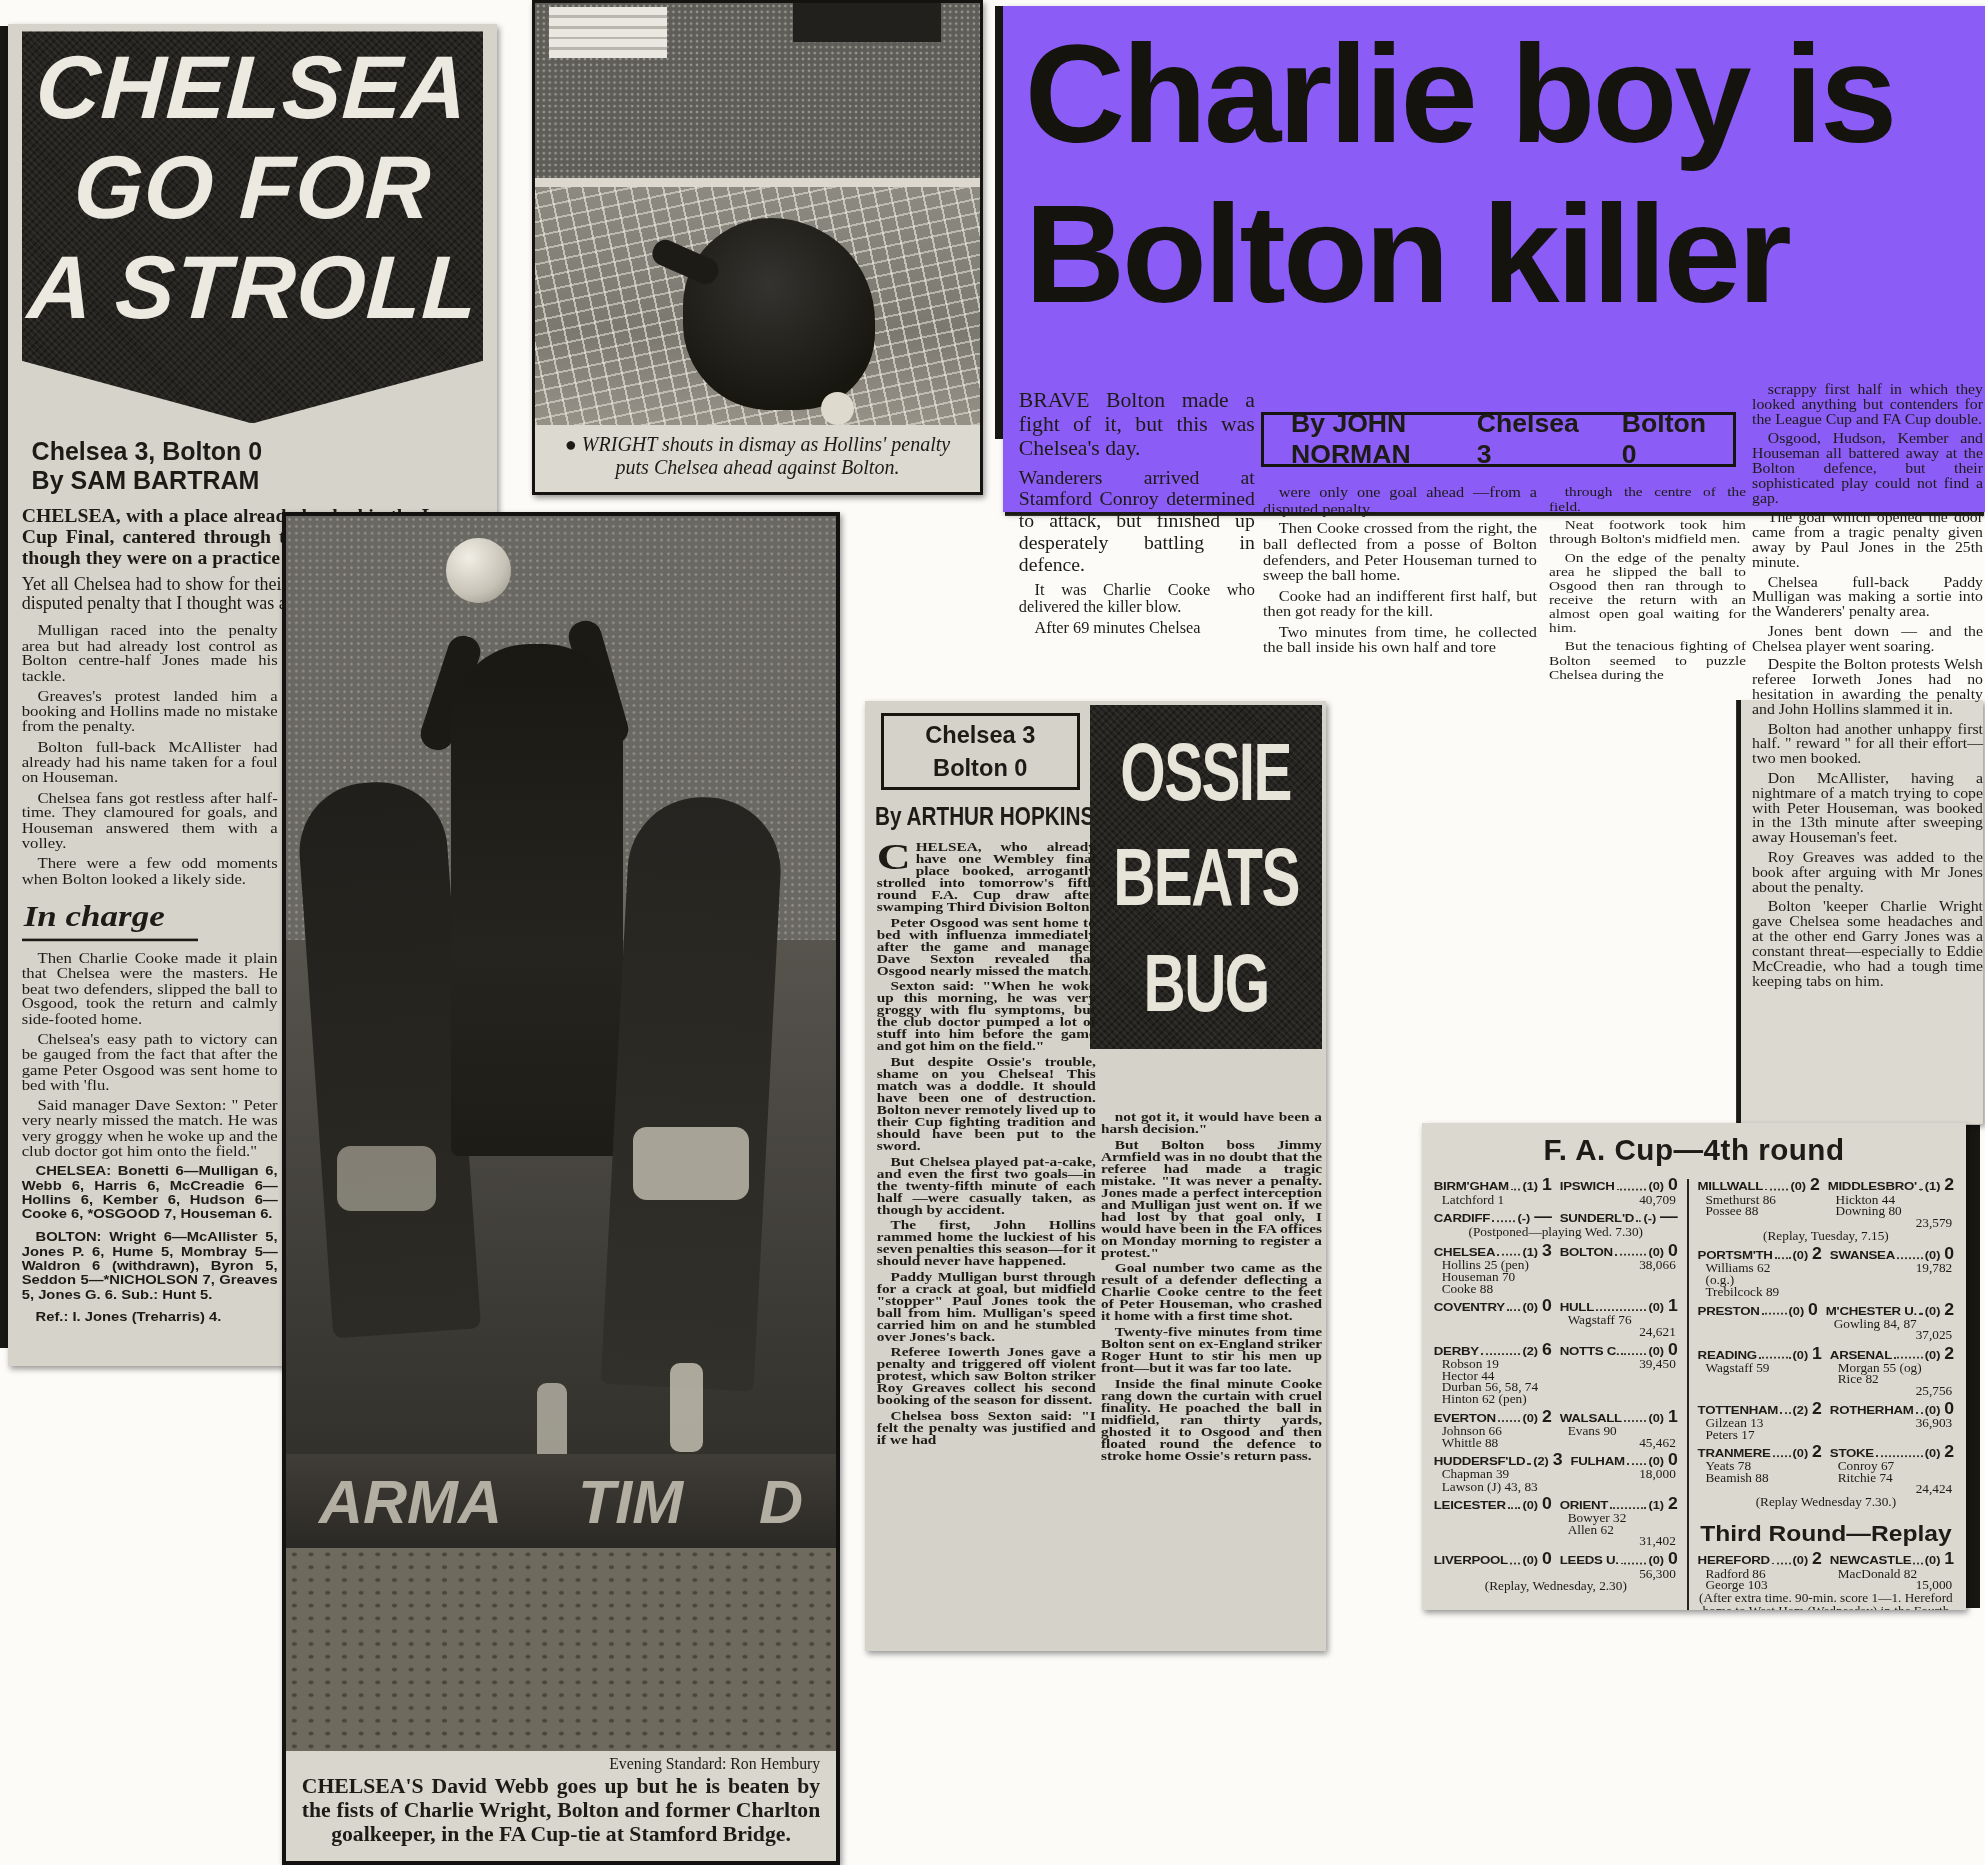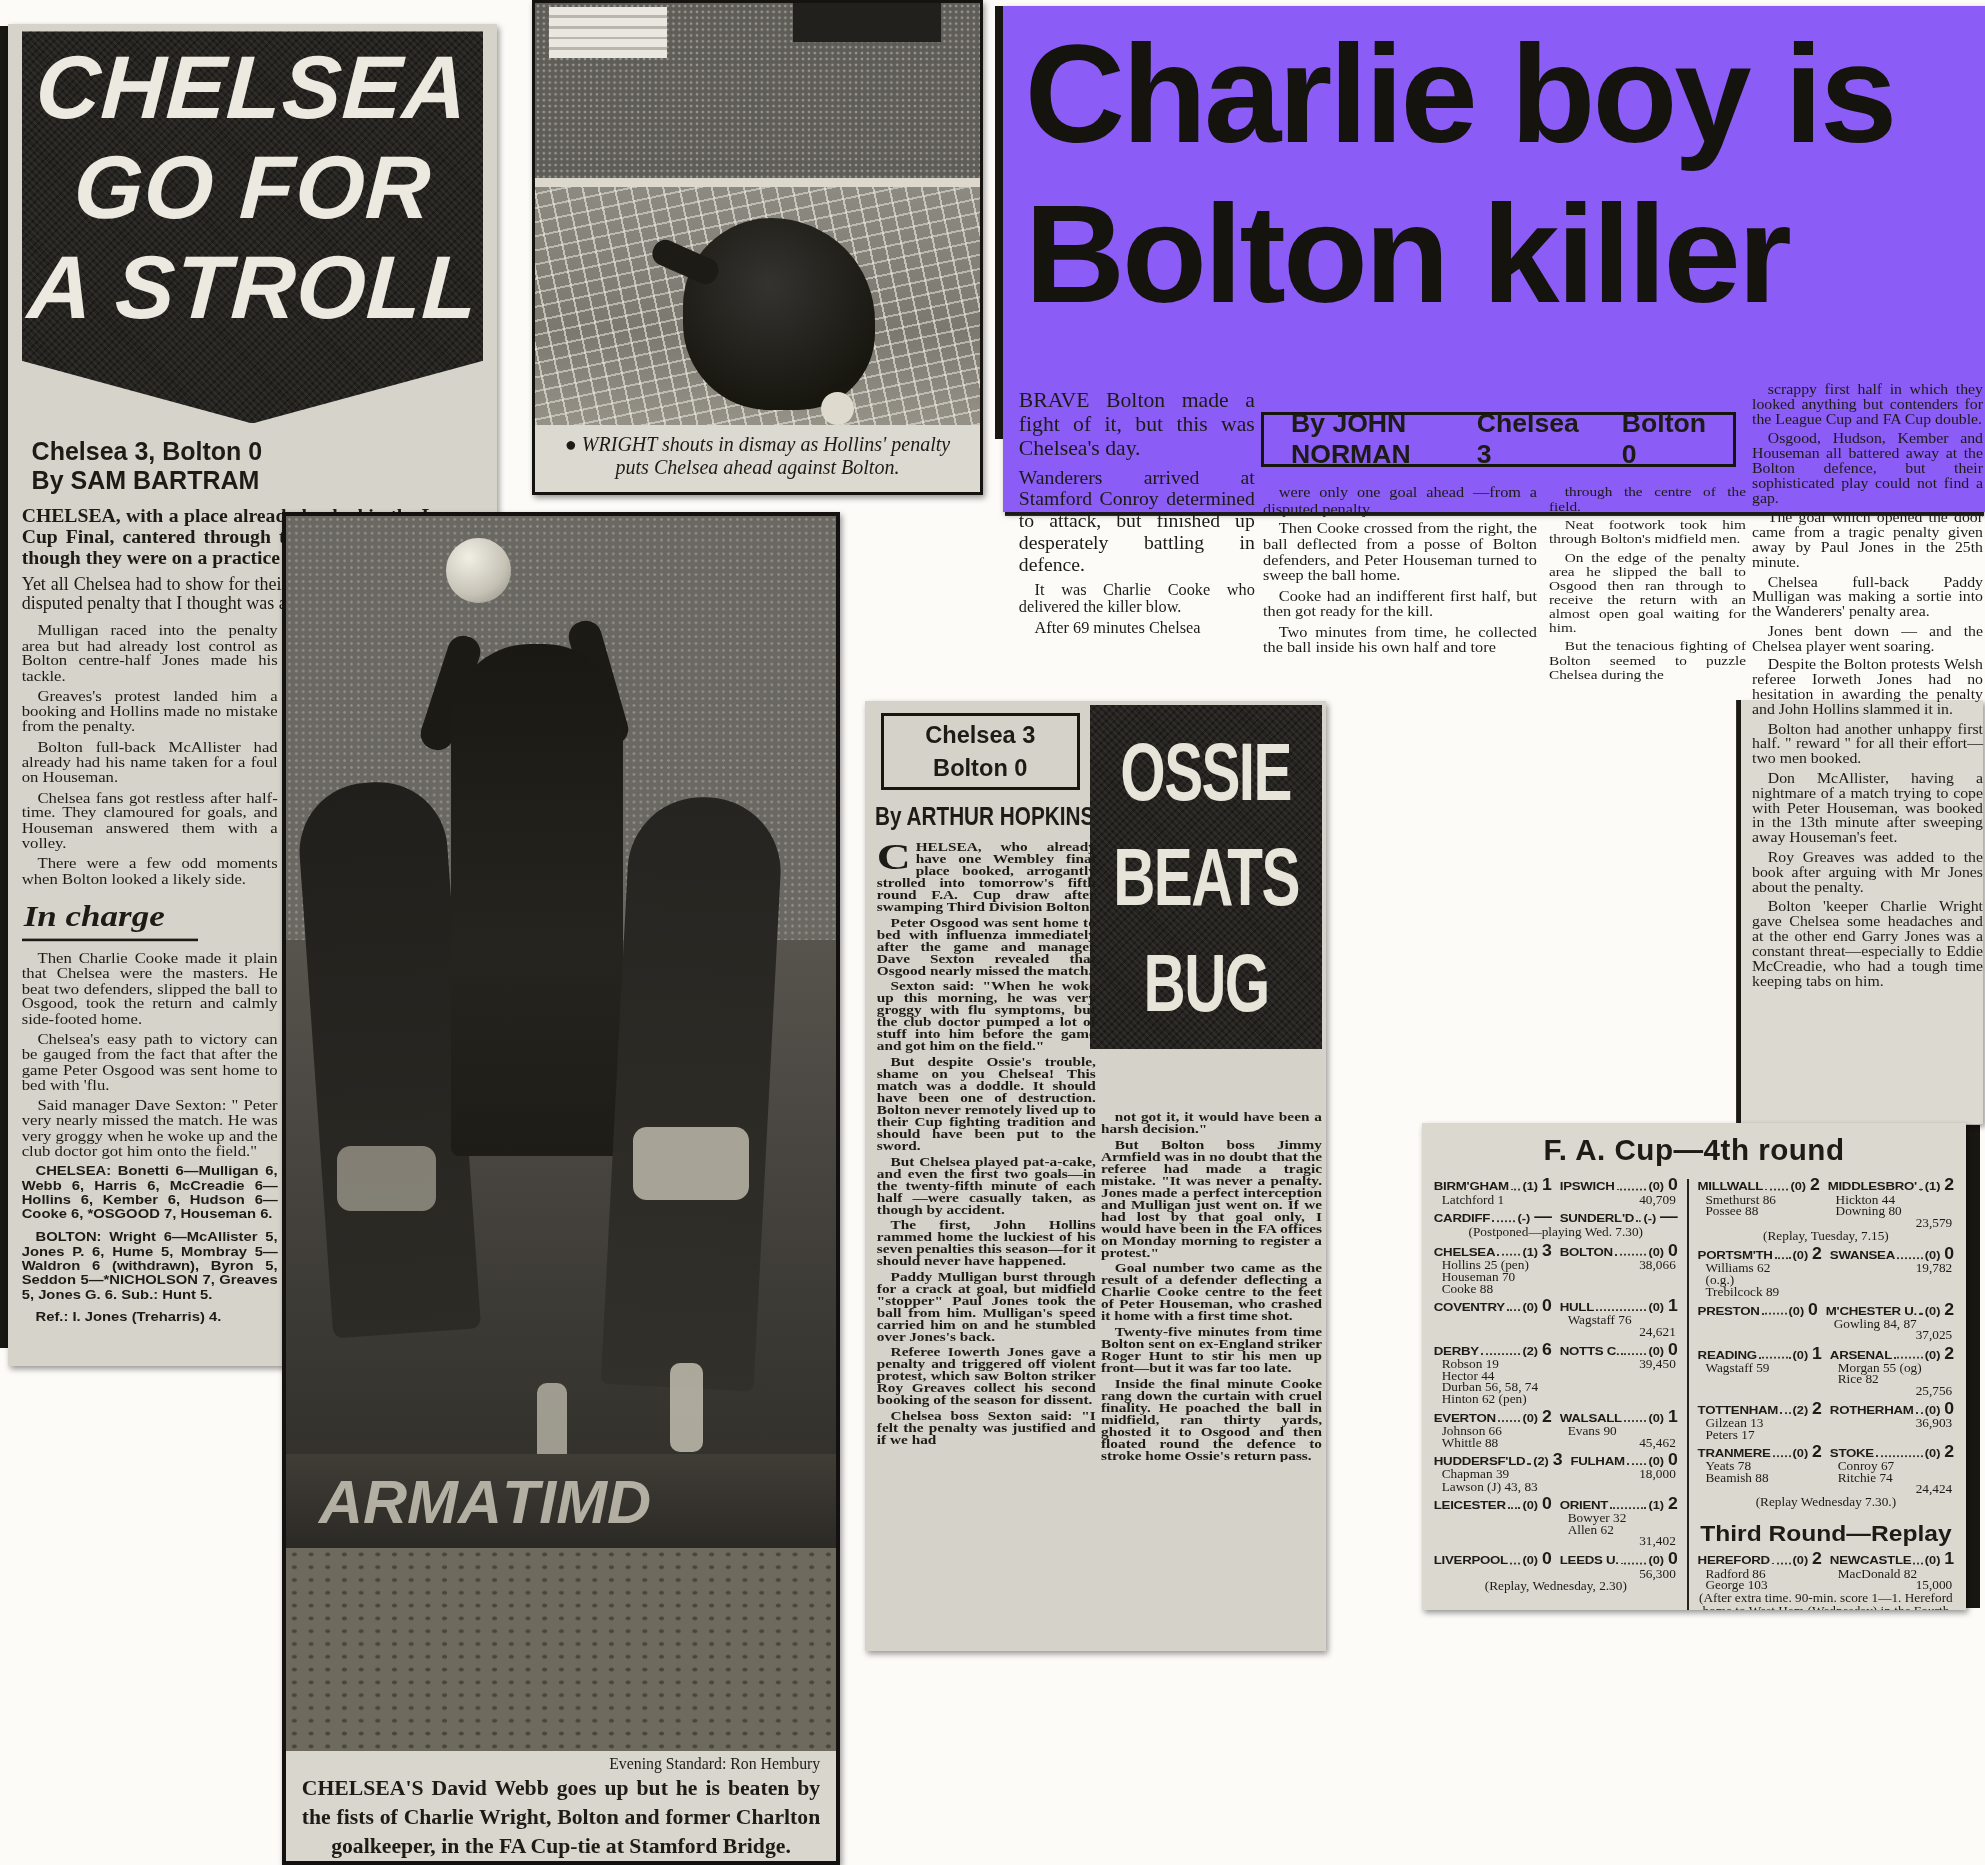--- a/index.html
+++ b/index.html
@@ -68,27 +68,27 @@
   .mp-ball{position:absolute;left:160px;top:21.7px;width:65px;height:65px;border-radius:50%;background:radial-gradient(circle at 35% 30%,#f1eee5,#c6c2b6 60%,#8b887e);}
   .mp-p1{position:absolute;left:27.6px;top:266px;width:148px;height:552px;border-radius:69px 69px 9.9px 9.9px;background:linear-gradient(180deg,#201f1b,#2d2b26);transform:rotate(-4deg);}
   .mp-k{position:absolute;left:165px;top:128px;width:172px;height:512px;border-radius:79px 79px 7.9px 7.9px;background:linear-gradient(180deg,#191813,#26241f 60%,#1d1c17);}
   .mp-arm1{position:absolute;left:148px;top:118px;width:33px;height:118px;background:#1b1a14;transform:rotate(18deg);border-radius:15.8px;}
   .mp-arm2{position:absolute;left:296px;top:103px;width:33px;height:128px;background:#1b1a14;transform:rotate(-16deg);border-radius:15.8px;}
   .mp-p2{position:absolute;left:330px;top:281px;width:153px;height:591px;border-radius:74px 74px 7.9px 7.9px;background:linear-gradient(180deg,#262420,#32302a);transform:rotate(3deg);}
   .mp-shorts1{position:absolute;left:347px;top:611px;width:116px;height:73px;border-radius:13.8px;background:#c7c2b4;opacity:.8;}
   .mp-shorts2{position:absolute;left:51px;top:630px;width:99px;height:65px;border-radius:13.8px;background:#aaa598;opacity:.7;}
   .mp-sock1{position:absolute;left:384px;top:847px;width:33px;height:89px;background:#d5d0c2;opacity:.75;border-radius:9.9px;}
   .mp-sock2{position:absolute;left:251px;top:867px;width:29.6px;height:83px;background:#ccc7b9;opacity:.7;border-radius:9.9px;}
-  .mp-board{position:absolute;left:0;right:0;top:938px;height:95px;background:linear-gradient(#403d37,#2b2925);display:flex;align-items:center;justify-content:flex-start;padding:0 33px;box-sizing:border-box;}
+  .mp-board{position:absolute;left:0;right:0;top:938px;height:95px;background:linear-gradient(#403d37,#2b2925);display:flex;align-items:center;justify-content:space-between;padding:0 33px;box-sizing:border-box;}
   .mp-board span{font-family:"Liberation Sans",sans-serif;font-weight:bold;font-style:italic;font-size:61px;color:#d3cec0;opacity:.8;}
   .mp-ground{position:absolute;left:0;right:0;top:1032px;height:211px;background-color:#6e6a5e;
     background-image:radial-gradient(rgba(35,33,28,.5) 2px, transparent 3px);background-size:16.7px 12.8px;}
   .mp-cap{position:absolute;left:0;right:0;bottom:0;height:110px;background:#d9d6ce;padding:3.9px 15.8px 0;box-sizing:border-box;}
   .mp-credit{text-align:right;font-size:15.8px;margin:0 0 1px;}
-  .mp-capline{font-weight:bold;font-size:21.7px;line-height:29px;text-align:justify;text-align-last:center;margin:0;}
+  .mp-capline{font-weight:bold;font-size:21.7px;line-height:24px;text-align:justify;text-align-last:center;margin:0;}
 
   
   .ossie{left:865px;top:701px;width:461px;height:950px;background:#d5d2c9;overflow:hidden;}
   .obox{position:absolute;left:15.8px;top:11.8px;width:199px;height:77px;box-sizing:border-box;border:3px solid #17160f;text-align:center;font-family:"Liberation Sans",sans-serif;font-weight:bold;font-size:23.6px;line-height:33px;padding-top:3px;}
   .obyline{position:absolute;left:9.9px;top:100px;font-family:"Liberation Sans",sans-serif;font-weight:bold;font-size:26.6px;transform:scaleX(.78);transform-origin:left;white-space:nowrap;}
   .oblock{position:absolute;left:225px;top:3.9px;width:232px;height:344px;box-sizing:border-box;color:#e7e4d9;
     display:flex;flex-direction:column;justify-content:space-around;align-items:center;padding:13.8px 0;}
   .obline{font-family:"Liberation Sans",sans-serif;font-weight:bold;font-size:73px;letter-spacing:-2px;transform:scale(.8,1.12);}
   .ocol{position:absolute;text-align:justify;transform:scale(1,.75);transform-origin:top left;}
   .ocol .np{font-weight:bold;font-size:15.3px;line-height:16px;margin:0 0 4.9px;text-indent:13.8px;}

